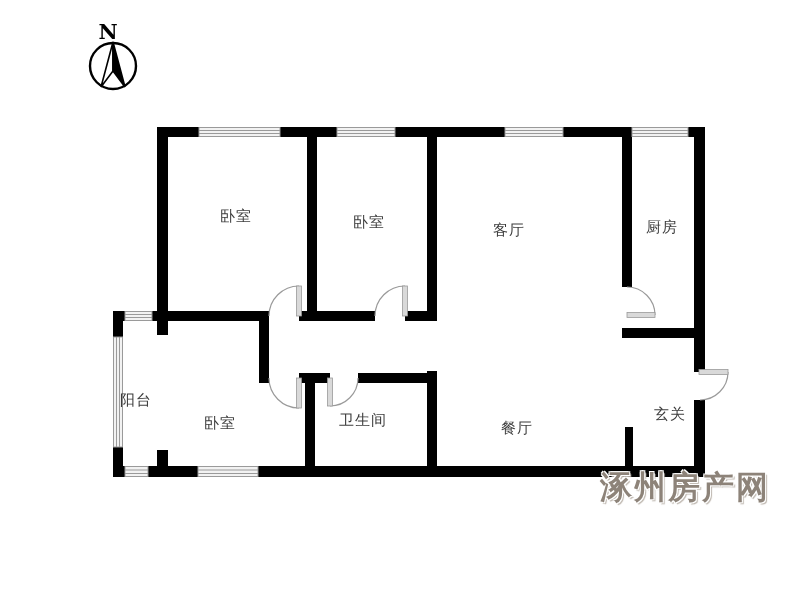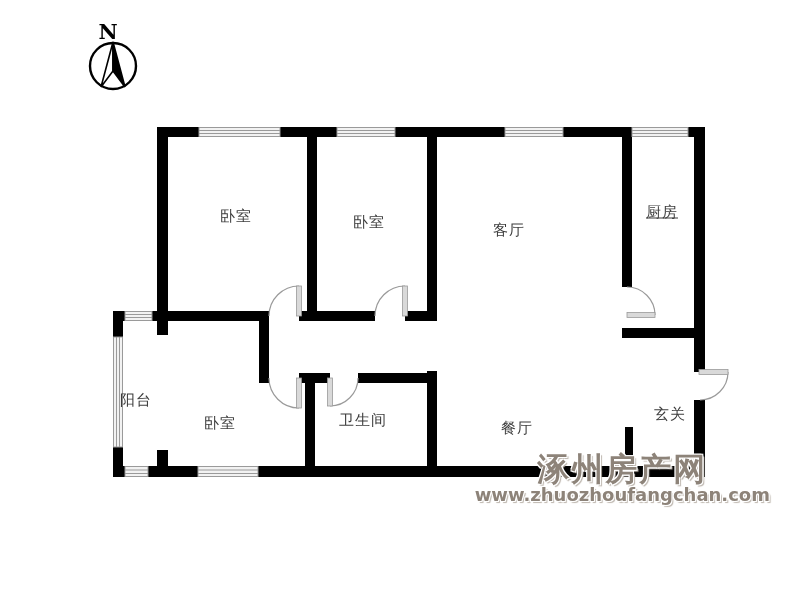--- a/index.html
+++ b/index.html
@@ -144,25 +144,24 @@
       <polygon points="113,42 101,87 113,71" fill="#ffffff" stroke="#000" stroke-width="1.6"></polygon>
       <polygon points="113,42 125,87 113,71" fill="#000000" stroke="#000" stroke-width="1.6"></polygon>
     </g>
   </svg>
 
   <div class="compass-n">N</div>
 
   <div class="room-label" style="left:236px;top:216px;">卧室</div>
   <div class="room-label" style="left:369px;top:222px;">卧室</div>
   <div class="room-label" style="left:509px;top:230px;">客厅</div>
-  <div class="room-label" style="left:662px;top:212px;text-decoration:underline;">厨房</div>
+  <div class="room-label" style="left:662px;top:227px;">厨房</div>
   <div class="room-label" style="left:136px;top:400px;text-align:right;">阳台</div>
   <div class="room-label" style="left:220px;top:423px;">卧室</div>
   <div class="room-label" style="left:363px;top:420px;">卫生间</div>
   <div class="room-label" style="left:517px;top:428px;text-align:center;">餐厅</div>
   <div class="room-label" style="left:670px;top:414px;">玄关</div>
 
   <div class="watermark">
     <div class="wm-name">涿州房产网</div>
-    <div class="wm-url">www.zhuozhoufangchan.com</div>
   </div>
 
 </div>
 
 </body></html>

